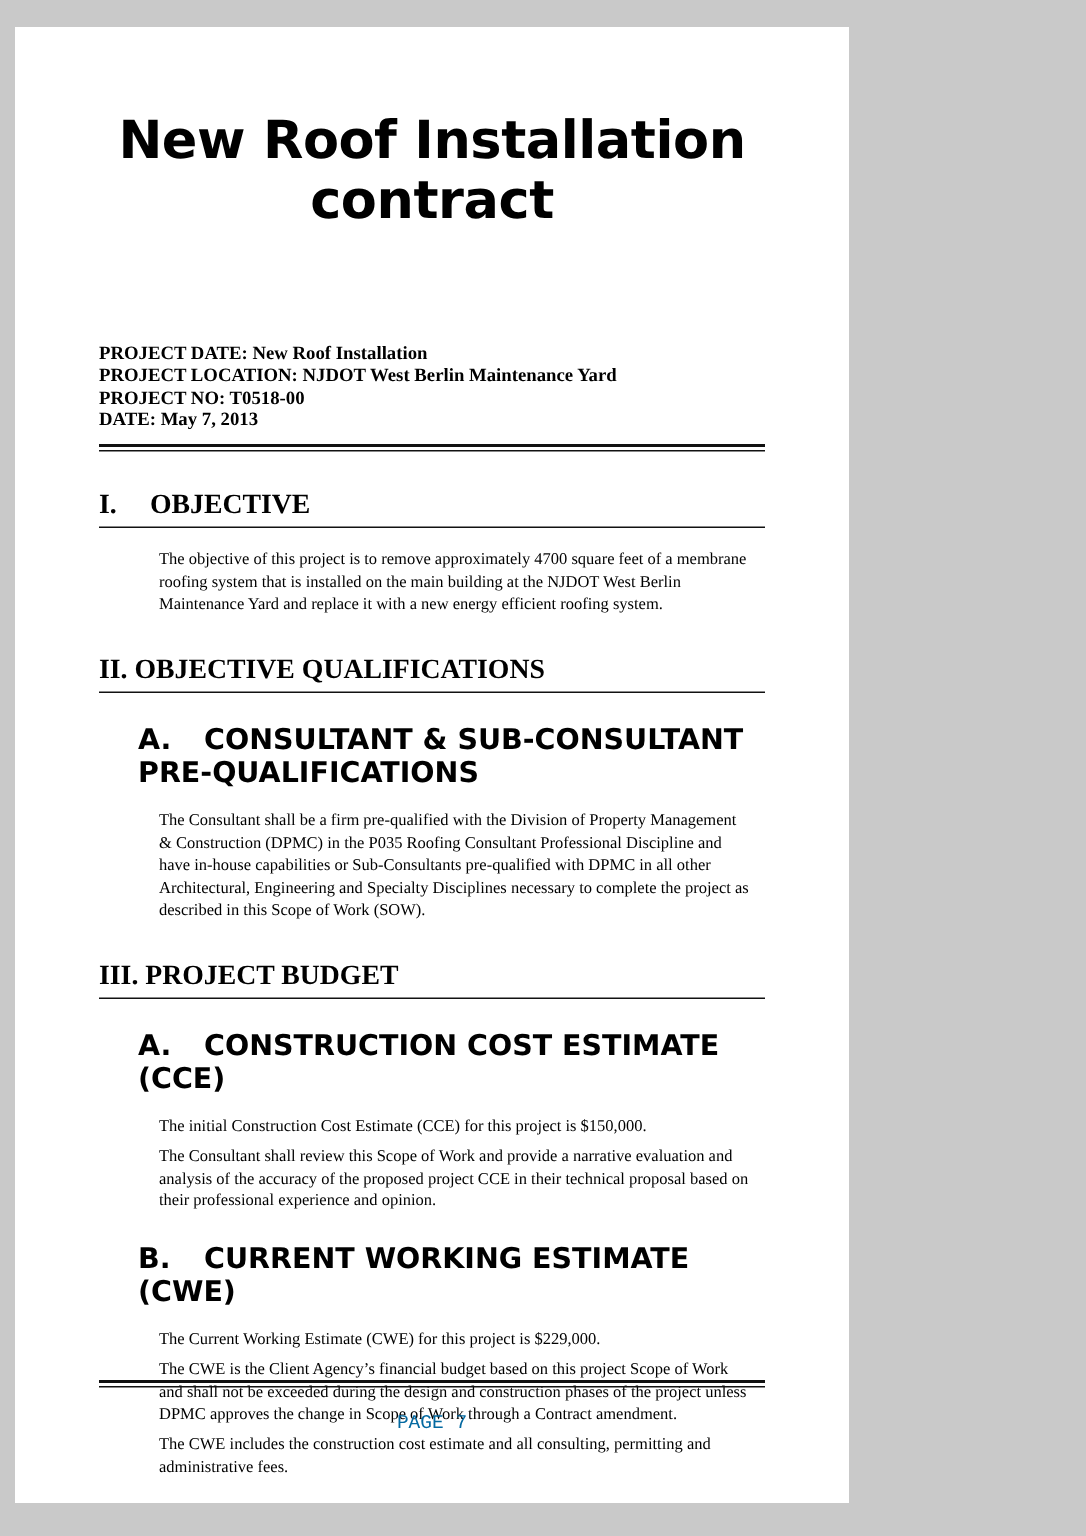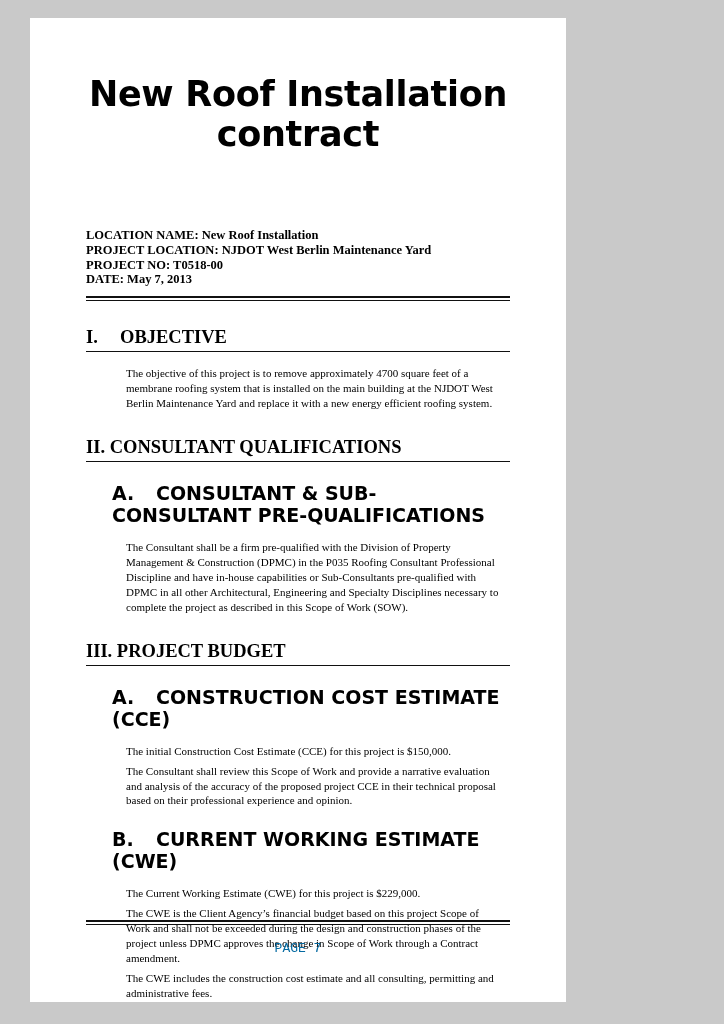--- a/index.html
+++ b/index.html
@@ -10,21 +10,21 @@
     width: 724px;
     height: 1024px;
     background: #c9c9c9;
     font-family: "Liberation Serif", serif;
     overflow: hidden;
   }
   .page-wrap {
     box-sizing: border-box;
     width: 588px;
     height: 1024px;
-    padding: 18px 22px 22px 30px;
+    padding: 18px 22px 22px 10px;
     background: #c9c9c9;
   }
   .page {
     box-sizing: border-box;
     width: 100%;
     height: 100%;
     background: #ffffff;
     padding: 34px 56px 10px 56px;
     position: relative;
   }
@@ -126,21 +126,21 @@
 </head>
 <body>
 
 <div class="page-wrap">
   <div class="page">
 
     <h1 class="doc-title">New Roof Installation contract</h1>
 
     <div class="meta-block">
       <div class="meta-line">
-        <span class="label">LOCATION NAME:</span>
+        <span class="label">PROJECT DATE:</span>
         <span class="value">New Roof Installation</span>
       </div>
       <div class="meta-line">
         <span class="label">PROJECT LOCATION:</span>
         <span class="value">NJDOT West Berlin Maintenance Yard</span>
       </div>
       <div class="meta-line">
         <span class="label">PROJECT NO:</span>
         <span class="value">T0518-00</span>
       </div>
@@ -155,21 +155,21 @@
 
     <h1 class="sec">
       <span class="num-i">I.</span><span>OBJECTIVE</span>
     </h1>
     <hr class="rule-single">
 
     <p class="body">The objective of this project is to remove approximately 4700 square feet of a membrane roofing system that is installed on the main building at the NJDOT West Berlin Maintenance Yard and replace it with a new energy efficient roofing system.</p>
 
     <h1 class="sec">
       <span>II.</span>
-      <span>CONSULTANT QUALIFICATIONS</span>
+      <span>OBJECTIVE QUALIFICATIONS</span>
     </h1>
     <hr class="rule-single">
 
     <h2 class="sub">
       <span class="lett">A.</span><span>CONSULTANT &amp; SUB-CONSULTANT PRE-QUALIFICATIONS</span>
     </h2>
 
     <p class="body">The Consultant shall be a firm pre-qualified with the Division of Property Management &amp; Construction (DPMC) in the P035 Roofing Consultant Professional Discipline and have in-house capabilities or Sub-Consultants pre-qualified with DPMC in all other Architectural, Engineering and Specialty Disciplines necessary to complete the project as described in this Scope of Work (SOW).</p>
 
     <h1 class="sec">

